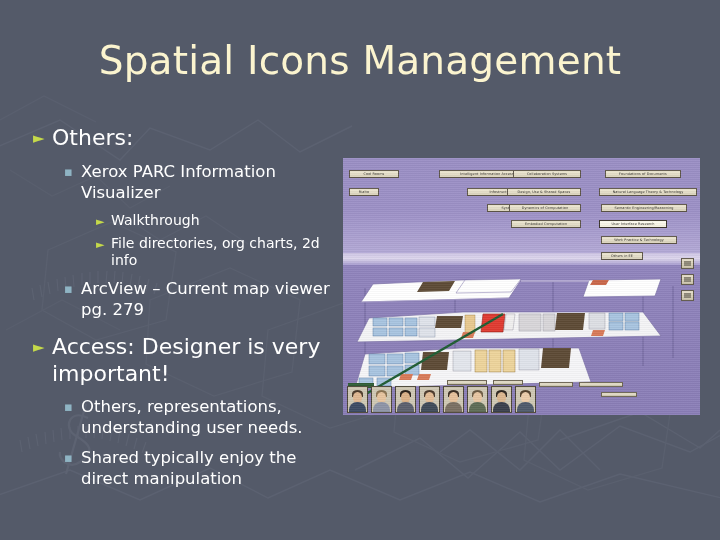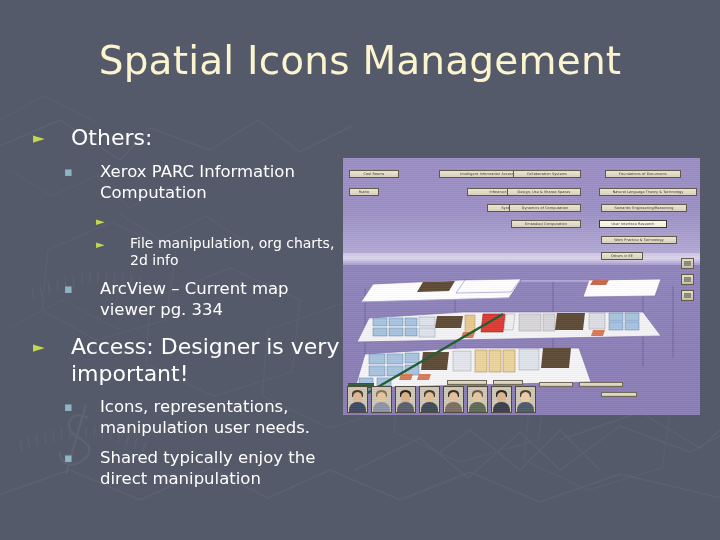--- a/index.html
+++ b/index.html
@@ -28,21 +28,21 @@
   }
 
   
   #body-col{
     position:absolute;
     left:30px; top:122px;
     width:318px;
   }
 
   .li{ display:flex; align-items:flex-start; }
-  .li .txt{ flex:1;margin-left:19px; }
+  .li .txt{ flex:1; }
 
   
   .lvl1{ margin-top:2px; }
   .lvl1 .bullet{
     width:22px; flex:0 0 22px;
     color:#c5d94a;
     font-size:15px;
     line-height:28px;
     padding-left:3px;
   }
@@ -250,45 +250,46 @@
 
 <div id="body-col">
 
   <div class="li lvl1">
     <span class="bullet">►</span>
     <span class="txt">Others:</span>
   </div>
 
   <div class="li lvl2 gap-md">
     <span class="bullet">▪</span>
-    <span class="txt">Xerox PARC Information Computation</span>
+    <span class="txt">Xerox PARC Information Visualizer</span>
   </div>
 
   <div class="li lvl3 gap-md">
     <span class="bullet">►</span>
+    <span class="txt">Walkthrough</span>
   </div>
 
   <div class="li lvl3">
     <span class="bullet">►</span>
-    <span class="txt">File manipulation, org charts, 2d info</span>
+    <span class="txt">File directories, org charts, 2d info</span>
   </div>
 
   <div class="li lvl2 gap-md">
     <span class="bullet">▪</span>
-    <span class="txt">ArcView – Current map viewer pg. 334</span>
+    <span class="txt">ArcView – Current map viewer pg. 279</span>
   </div>
 
   <div class="li lvl1 gap-lg">
     <span class="bullet">►</span>
     <span class="txt">Access: Designer is very important!</span>
   </div>
 
   <div class="li lvl2 gap-md">
     <span class="bullet">▪</span>
-    <span class="txt">Icons, representations, manipulation user needs.</span>
+    <span class="txt">Others, representations, understanding user needs.</span>
   </div>
 
   <div class="li lvl2 gap-md">
     <span class="bullet">▪</span>
     <span class="txt">Shared typically enjoy the direct manipulation</span>
   </div>
 
 </div>
 
 <div id="shot">

